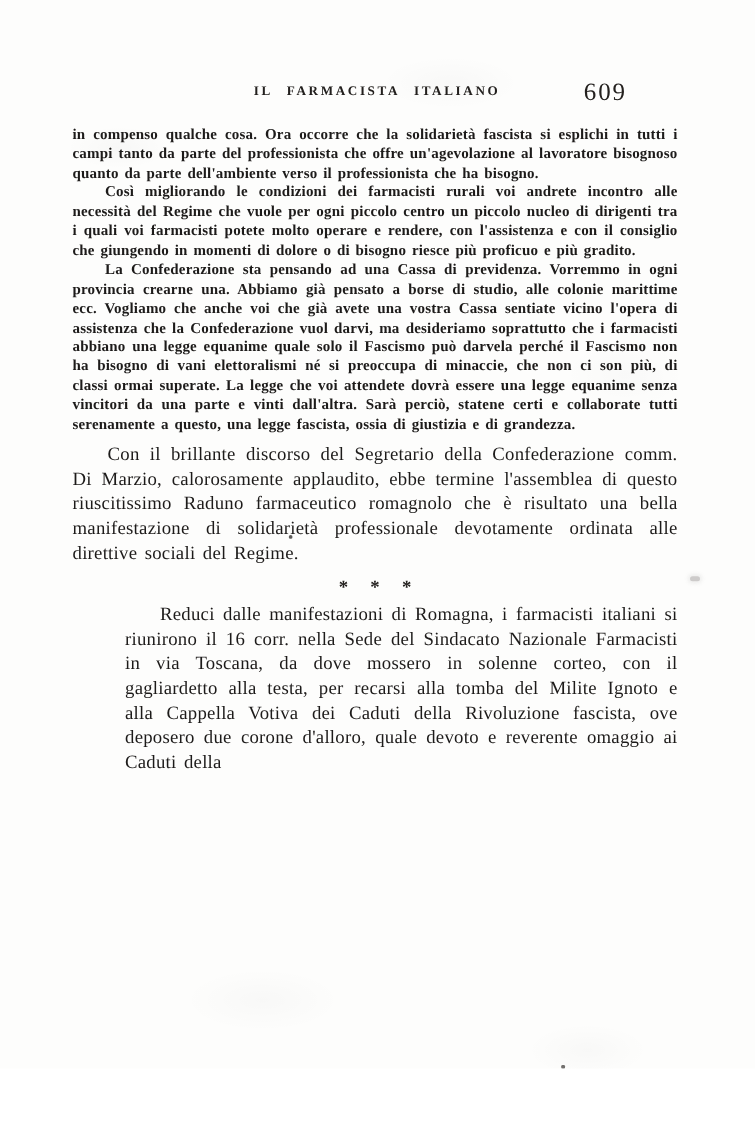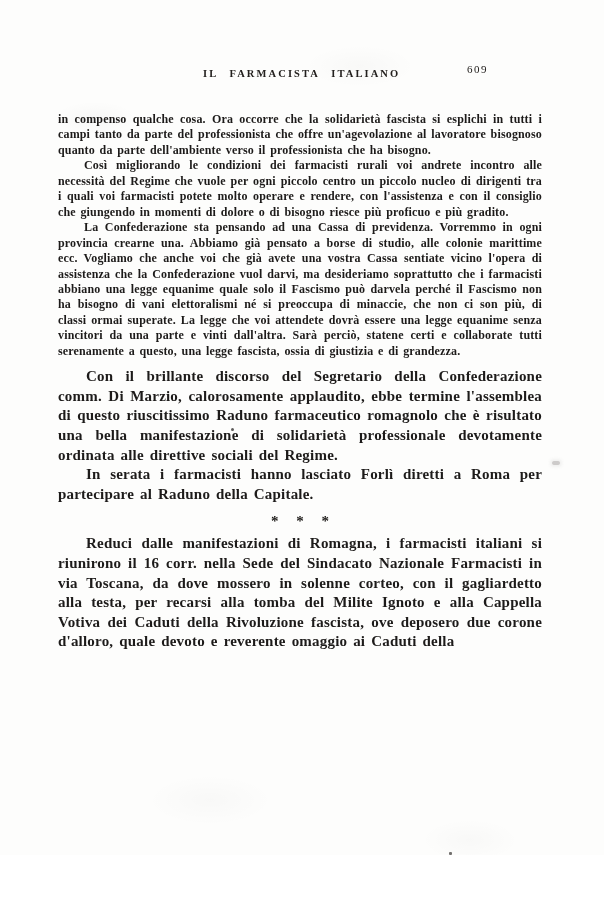--- a/index.html
+++ b/index.html
@@ -39,68 +39,68 @@
     font-weight: 700;
     letter-spacing: 2.1px;
     word-spacing: 7px;
     white-space: nowrap;
     color: #23201e;
   }
   .page-number {
     position: absolute;
     left: 409px;
     top: 63px;
-    font-size: 11px;
+    font-size: 20px;
     font-weight: 500;
     letter-spacing: 1.5px;
     color: #23201e;
   }
 
   
   .body-block {
     position: absolute;
     left: 58px;
-    top: 112px;
+    top: 100px;
     width: 484px;
   }
   .body-block p {
     margin: 0;
     text-align: justify;
   }
   .sec-small {
     font-size: 12px;
     line-height: 15.45px;
     font-weight: 700;
     letter-spacing: 0.15px;
     word-spacing: 1.5px;
   }
   .sec-small p.indent { text-indent: 26px; }
 
   .sec-large {
     font-size: 15px;
     line-height: 19.6px;
-    font-weight: 700;
+    font-weight: 400;
     letter-spacing: 0.2px;
     word-spacing: 2px;
   }
   .sec-large p.indent { text-indent: 28px; }
 
   .sec-raduno { margin-top: 8px; }
 
   .separator {
     margin: 9px 0 4px 0;
     text-align: center;
     font-size: 15px;
     font-weight: 700;
     letter-spacing: 7px;
     text-indent: 7px; 
     color: #23201e;
   }
 
-  .sec-roma { margin-top: 4px; }
+  .sec-roma { margin-top: 4px; margin-left: 42px; }
 
   
   .artifact { position: absolute; pointer-events: none; }
   .ink-dot-1 {
     left: 231px; top: 428px;
     width: 3px; height: 3px;
     border-radius: 50%;
     background: rgba(40, 38, 36, 0.75);
   }
   .smudge-1 {
@@ -130,21 +130,20 @@
   <div class="body-block">
 
     <div class="sec-small">
       <p>in compenso qualche cosa. Ora occorre che la solidarietà fascista si esplichi in tutti i campi tanto da parte del professionista che offre un'agevolazione al lavoratore bisognoso quanto da parte dell'ambiente verso il professionista che ha bisogno.</p>
       <p class="indent">Così migliorando le condizioni dei farmacisti rurali voi andrete incontro alle necessità del Regime che vuole per ogni piccolo centro un piccolo nucleo di dirigenti tra i quali voi farmacisti potete molto operare e rendere, con l'assistenza e con il consiglio che giungendo in momenti di dolore o di bisogno riesce più proficuo e più gradito.</p>
       <p class="indent">La Confederazione sta pensando ad una Cassa di previdenza. Vorremmo in ogni provincia crearne una. Abbiamo già pensato a borse di studio, alle colonie marittime ecc. Vogliamo che anche voi che già avete una vostra Cassa sentiate vicino l'opera di assistenza che la Confederazione vuol darvi, ma desideriamo soprattutto che i farmacisti abbiano una legge equanime quale solo il Fascismo può darvela perché il Fascismo non ha bisogno di vani elettoralismi né si preoccupa di minaccie, che non ci son più, di classi ormai superate. La legge che voi attendete dovrà essere una legge equanime senza vincitori da una parte e vinti dall'altra. Sarà perciò, statene certi e collaborate tutti serenamente a questo, una legge fascista, ossia di giustizia e di grandezza.</p>
     </div>
 
     <div class="sec-large sec-raduno">
       <p class="indent">Con il brillante discorso del Segretario della Confederazione comm. Di Marzio, calorosamente applaudito, ebbe termine l'assemblea di questo riuscitissimo Raduno farmaceutico romagnolo che è risultato una bella manifestazione di solidarietà professionale devotamente ordinata alle direttive sociali del Regime.</p>
-      <p class="indent">In serata i farmacisti hanno lasciato Forlì diretti a Roma per partecipare al Raduno della Capitale.</p>
     </div>
 
     <div class="separator">* * *</div>
 
     <div class="sec-large sec-roma">
       <p class="indent">Reduci dalle manifestazioni di Romagna, i farmacisti italiani si riunirono il 16 corr. nella Sede del Sindacato Nazionale Farmacisti in via Toscana, da dove mossero in solenne corteo, con il gagliardetto alla testa, per recarsi alla tomba del Milite Ignoto e alla Cappella Votiva dei Caduti della Rivoluzione fascista, ove deposero due corone d'alloro, quale devoto e reverente omaggio ai Caduti della</p>
     </div>
 
   </div>
 

